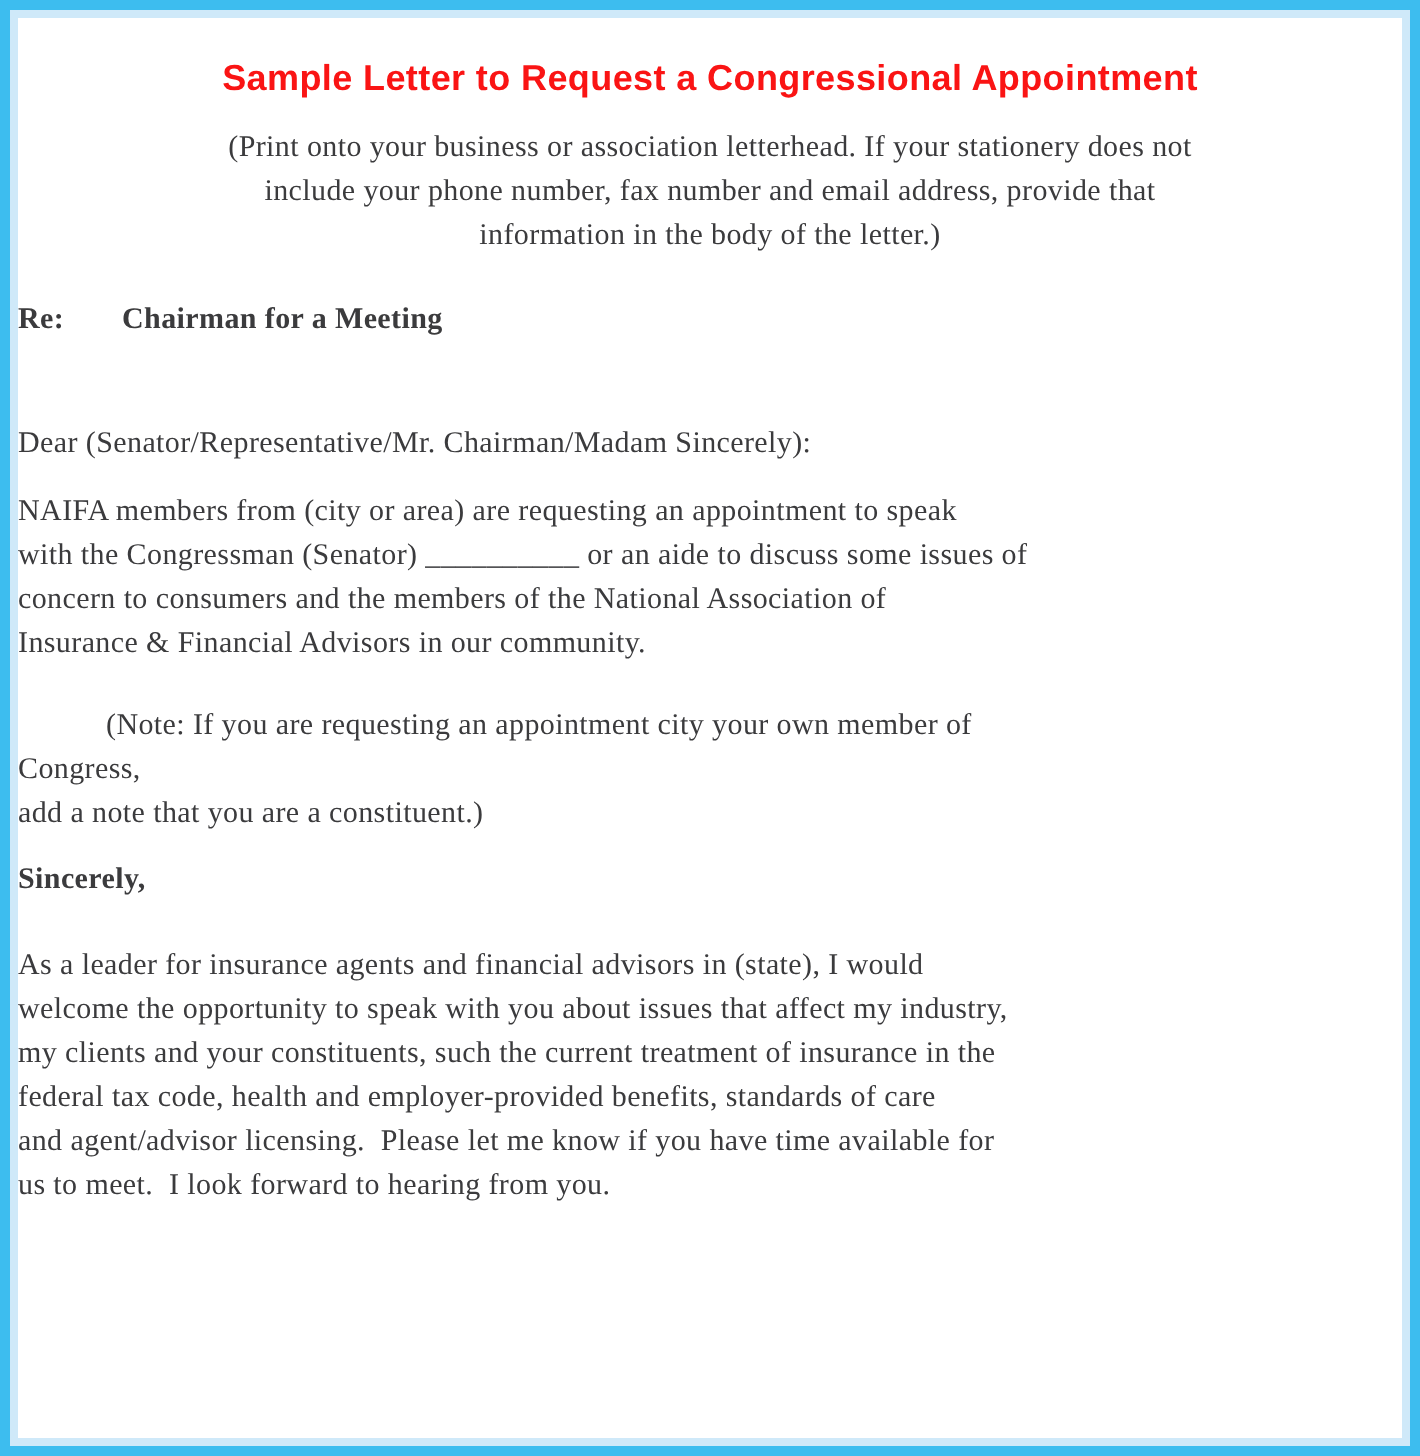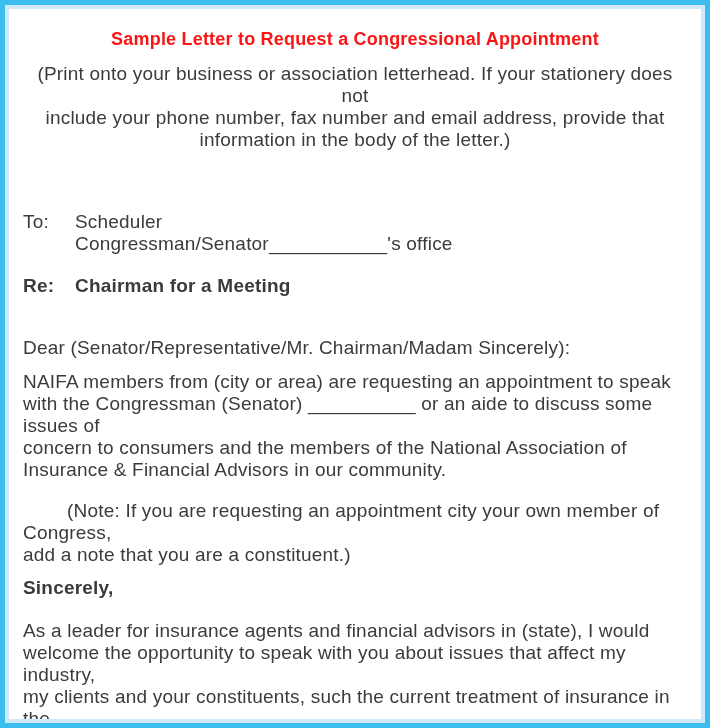--- a/index.html
+++ b/index.html
@@ -12,40 +12,41 @@
     box-sizing: border-box;
     width: 710px; height: 728px;
     border: 5px solid #3dbdef;
     background: #ffffff;
   }
   .page-inner {
     box-sizing: border-box;
     width: 100%; height: 100%;
     border: 4px solid #cfe9f9;
     background: #ffffff;
-    padding: 6px 14px;
+    padding: 6px 0;
     overflow: hidden;
   }
   .letter-title {
     margin: 12px 0 0 0;
     text-align: center;
     font-size: 18px;
     line-height: 24px;
     font-weight: 700;
     letter-spacing: 0.2px;
     color: #fa1414;
     white-space: pre-wrap;
   }
   .body-text {
     margin: 0;
     color: #3b3b3d;
-    font-size: 19px;
+    font-size: 15px;
     line-height: 22px;
     letter-spacing: 0.2px;
     white-space: pre-wrap;
+    font-family: Liberation Serif, serif;
   }
   .instructions { margin-top: 12px; text-align: center; }
   .addr-row { display: flex; align-items: flex-start; }
   .to-block { margin-top: 60px; }
   .addr-label { flex: 0 0 52px; width: 52px; }
   .re-block { margin-top: 20px; font-weight: 700; }
   .salutation { margin-top: 40px; }
   .para-naifa { margin-top: 12px; }
   .para-note  { margin-top: 19px; text-indent: 44px; }
   .para-leader{ margin-top: 21px; }
@@ -56,25 +57,20 @@
 
 <div class="page-frame">
   <div class="page-inner">
 
     <h1 class="letter-title">Sample Letter to Request a Congressional Appointment</h1>
 
     <p class="body-text instructions">(Print onto your business or association letterhead. If your stationery does not
 include your phone number, fax number and email address, provide that
 information in the body of the letter.)</p>
 
-    <div class="body-text addr-row to-block">
-      <span class="addr-label">To:</span>
-      <span class="addr-value">Scheduler
-Congressman/Senator___________'s office</span>
-    </div>
 
     <div class="body-text addr-row re-block">
       <span class="addr-label">Re:</span>
       <span class="addr-value">Chairman for a Meeting</span>
     </div>
 
     <p class="body-text salutation">Dear (Senator/Representative/Mr. Chairman/Madam Sincerely):</p>
 
     <p class="body-text para-naifa">NAIFA members from (city or area) are requesting an appointment to speak
 with the Congressman (Senator) __________ or an aide to discuss some issues of

